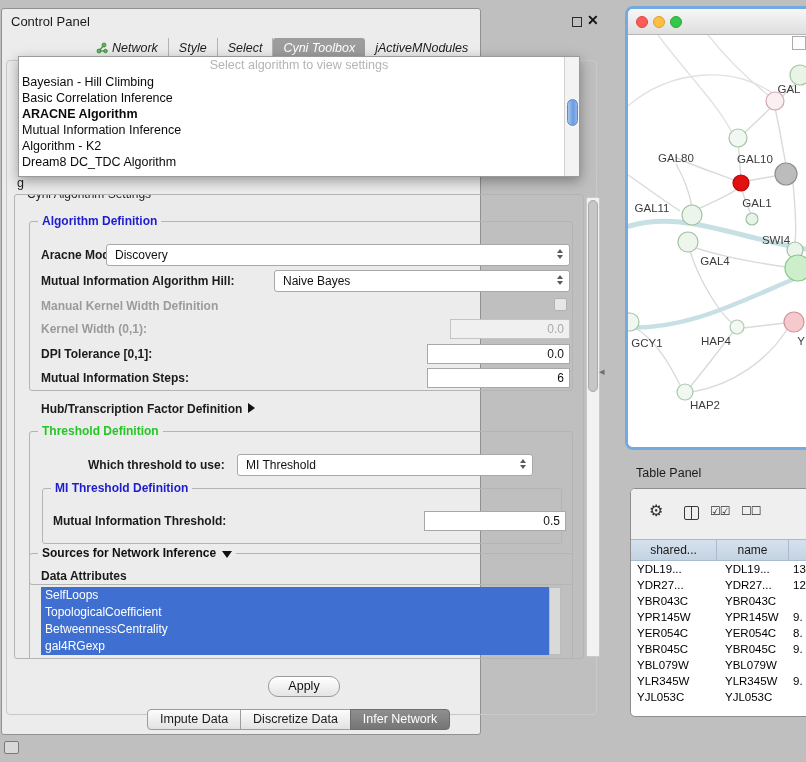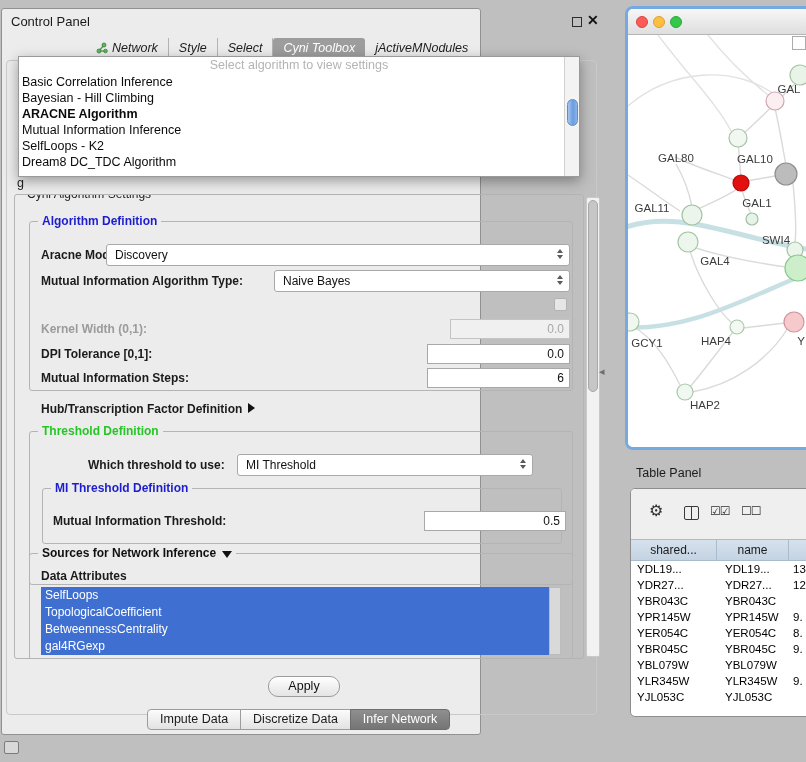--- a/index.html
+++ b/index.html
@@ -158,29 +158,30 @@
 
       <div class="lbl" style="left:11px; top:26px;">Aracne Mode:</div>
       <div class="combo" style="left:76px; top:22px; width:464px;">
         <span>Discovery</span>
         <span class="arrows">
             <span class="arr-up"></span>
             <span class="arr-dn"></span>
           </span>
       </div>
 
-      <div class="lbl" style="left:11px; top:52px;">Mutual Information Algorithm Type:</div>
+      <div class="lbl" style="left:11px; top:52px;">Mutual Information Algorithm Hill:</div>
       <div class="combo" style="left:244px; top:48px; width:296px;">
         <span>Naive Bayes</span>
         <span class="arrows">
             <span class="arr-up"></span>
             <span class="arr-dn"></span>
           </span>
       </div>
 
+      <div class="lbl dis" style="left:11px; top:77px;">Manual Kernel Width Definition</div>
       <div class="checkbox" style="left:524px; top:76px;"></div>
 
       <div class="lbl dis" style="left:11px; top:100px;">Kernel Width (0,1):</div>
       <div class="tfield dis" style="left:420px; top:97px; width:120px;">0.0</div>
 
       <div class="lbl" style="left:11px; top:125px;">DPI Tolerance [0,1]:</div>
       <div class="tfield" style="left:397px; top:122px; width:143px;">0.0</div>
 
       <div class="lbl" style="left:11px; top:149px;">Mutual Information Steps:</div>
       <div class="tfield" style="left:397px; top:146px; width:143px;">6</div>
@@ -232,25 +233,25 @@
 
   <div class="abs seg-row">
     <div class="seg">Impute Data</div>
     <div class="seg">Discretize Data</div>
     <div class="seg sel">Infer Network</div>
   </div>
 
   <div class="abs popup">
     <div class="popup-placeholder">Select algorithm to view settings</div>
     <div>
+        <div class="popup-item">Bayesian - Hill Climbing</div>
         <div class="popup-item">Basic Correlation Inference</div>
-        <div class="popup-item">Bayesian - Hill Climbing</div>
         <div class="popup-item selected">ARACNE Algorithm</div>
         <div class="popup-item">Mutual Information Inference</div>
-        <div class="popup-item">SelfLoops - K2</div>
+        <div class="popup-item">Algorithm - K2</div>
         <div class="popup-item">Dream8 DC_TDC Algorithm</div>
       </div>
     <div class="popup-scroll">
       <div class="popup-thumb"></div>
     </div>
   </div>
 </div>
 
 <div class="abs splitter-handle">◂</div>
 

